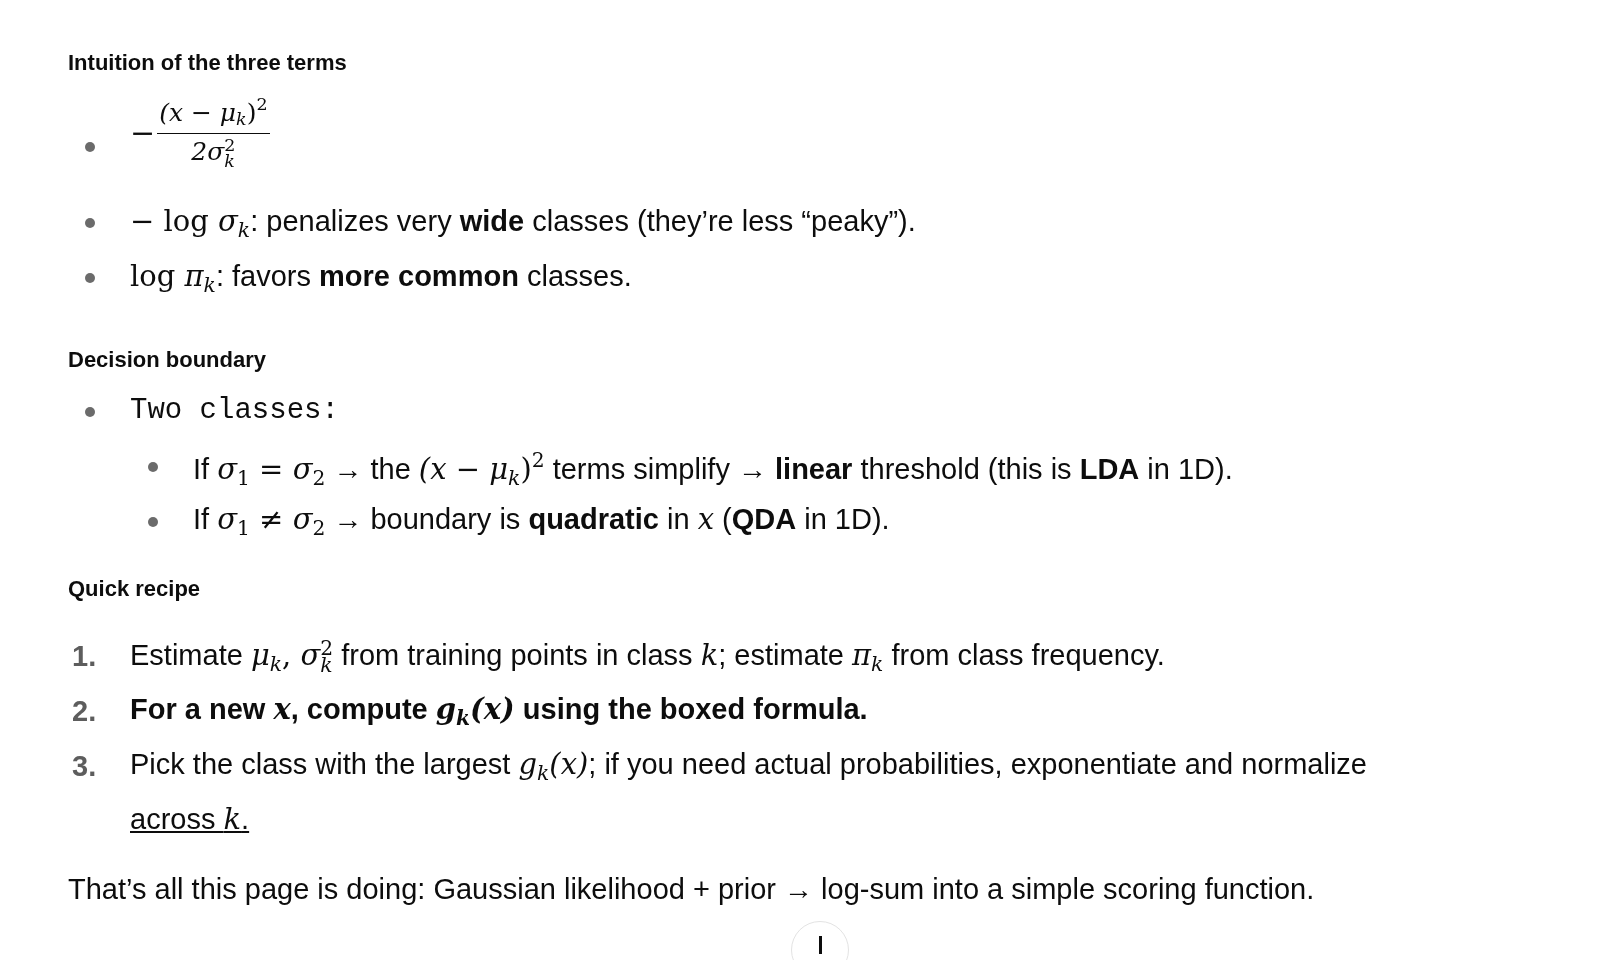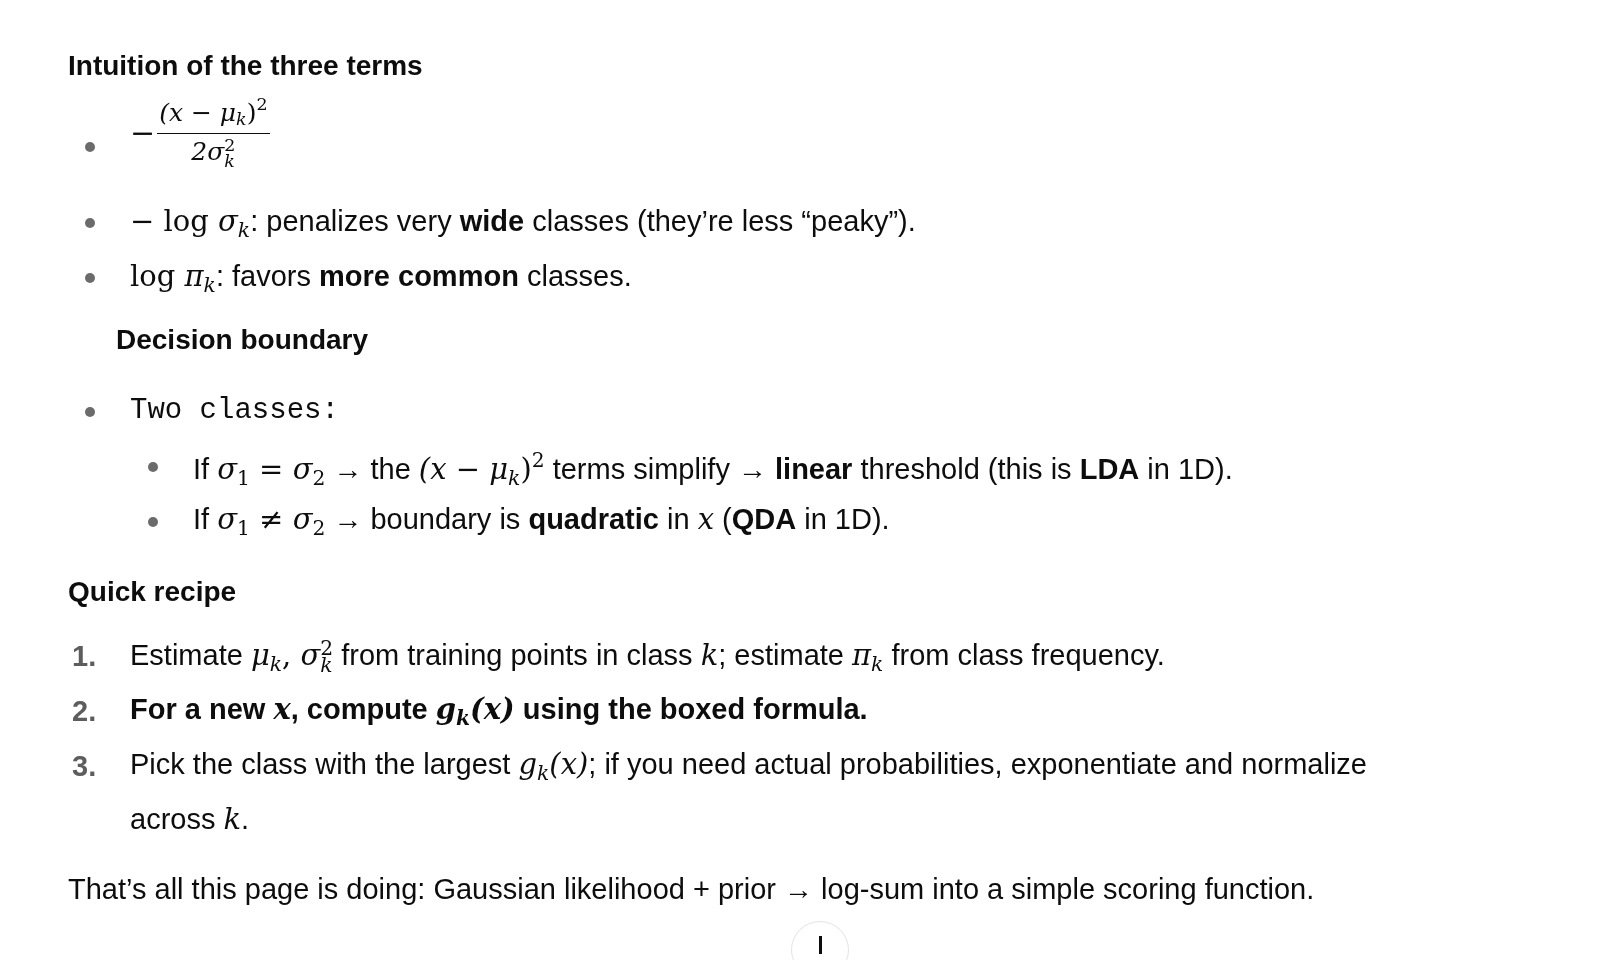--- a/index.html
+++ b/index.html
@@ -28,21 +28,21 @@
     .content {
       position: absolute;
       left: 68px;
       top: 0;
       width: 1500px;
     }
     h3 {
       position: absolute;
       left: 0;
       margin: 0;
-      font-size: 28px;
+      font-size: 22px;
       font-weight: bold;
       color: #0d0d0d;
       white-space: nowrap;
     }
     .row {
       position: absolute;
       white-space: nowrap;
       line-height: 1;
     }
     .bullet {
@@ -126,21 +126,21 @@
   <span class="bullet" style="left:17px; top:218px;"></span>
   <div class="row" style="left:62px; top:207px;">
     <span class="mr">− log </span><span class="m">σ</span><span class="m sub">k</span><span>: penalizes very </span><b>wide</b><span> classes (they’re less “peaky”).</span>
   </div>
 
   <span class="bullet" style="left:17px; top:273px;"></span>
   <div class="row" style="left:62px; top:262px;">
     <span class="mr">log </span><span class="m">π</span><span class="m sub">k</span><span>: favors </span><b>more common</b><span> classes.</span>
   </div>
 
-  <h3 style="top:324px;margin-left:48px;">Decision boundary</h3>
+  <h3 style="top:347px;">Decision boundary</h3>
 
   <span class="bullet" style="left:17px; top:407px;"></span>
   <div class="row" style="left:62px; top:396px;font-family:Liberation Mono, monospace;">Two classes:</div>
 
   <span class="bullet" style="left:80px; top:462px;"></span>
   <div class="row" style="left:125px; top:450px;">
     <span>If </span><span class="m">σ</span><span class="mr sub">1</span><span class="mr"> = </span><span class="m">σ</span><span class="mr sub">2</span><span> → the </span><span class="m">(x − μ</span><span class="m sub">k</span><span class="mr">)</span><span class="mr sup">2</span><span> terms simplify → </span><b>linear</b><span> threshold (this is </span><b>LDA</b><span> in 1D).</span>
   </div>
 
   <span class="bullet" style="left:80px; top:517px;"></span>
@@ -157,21 +157,21 @@
 
   <span class="num" style="left:4px; top:695px;">2.</span>
   <div class="row" style="left:62px; top:695px;font-weight:bold;">
     <span>For a new </span><span class="m">x</span><span>, compute </span><span class="m">g</span><span class="m sub">k</span><span class="m">(x)</span><span> using the boxed formula.</span>
   </div>
 
   <span class="num" style="left:4px; top:750px;">3.</span>
   <div class="row" style="left:62px; top:750px;">
     <span>Pick the class with the largest </span><span class="m">g</span><span class="m sub">k</span><span class="m">(x)</span><span>; if you need actual probabilities, exponentiate and normalize</span>
   </div>
-  <div class="row" style="left:62px; top:805px;">
+  <div class="row" style="left:62px; top:805px;text-decoration:underline;">
     <span>across </span><span class="m">k</span><span>.</span>
   </div>
 
   <div class="row" style="left:0; top:875px;">That’s all this page is doing: Gaussian likelihood + prior → log-sum into a simple scoring function.</div>
 </div>
 
 <div class="scroll-btn">
   <span class="arrow"></span>
 </div>
 

